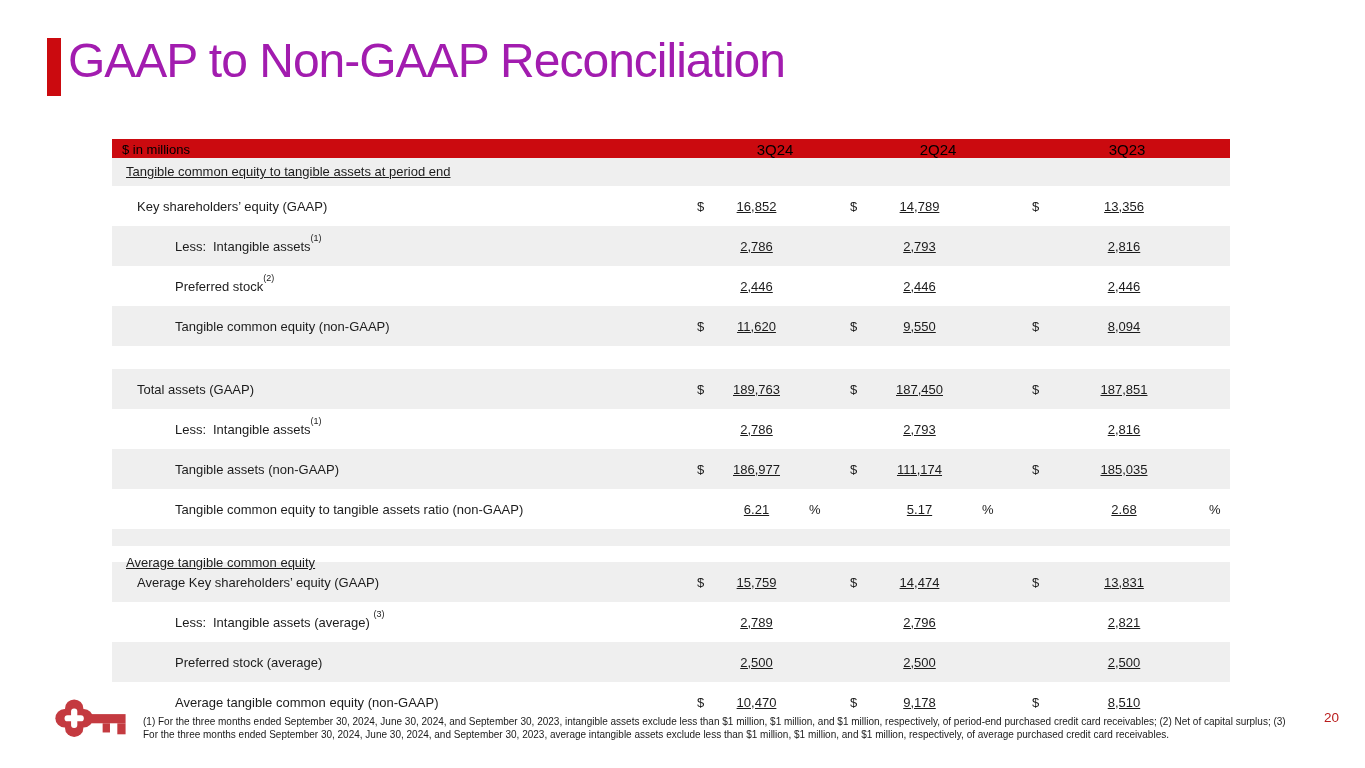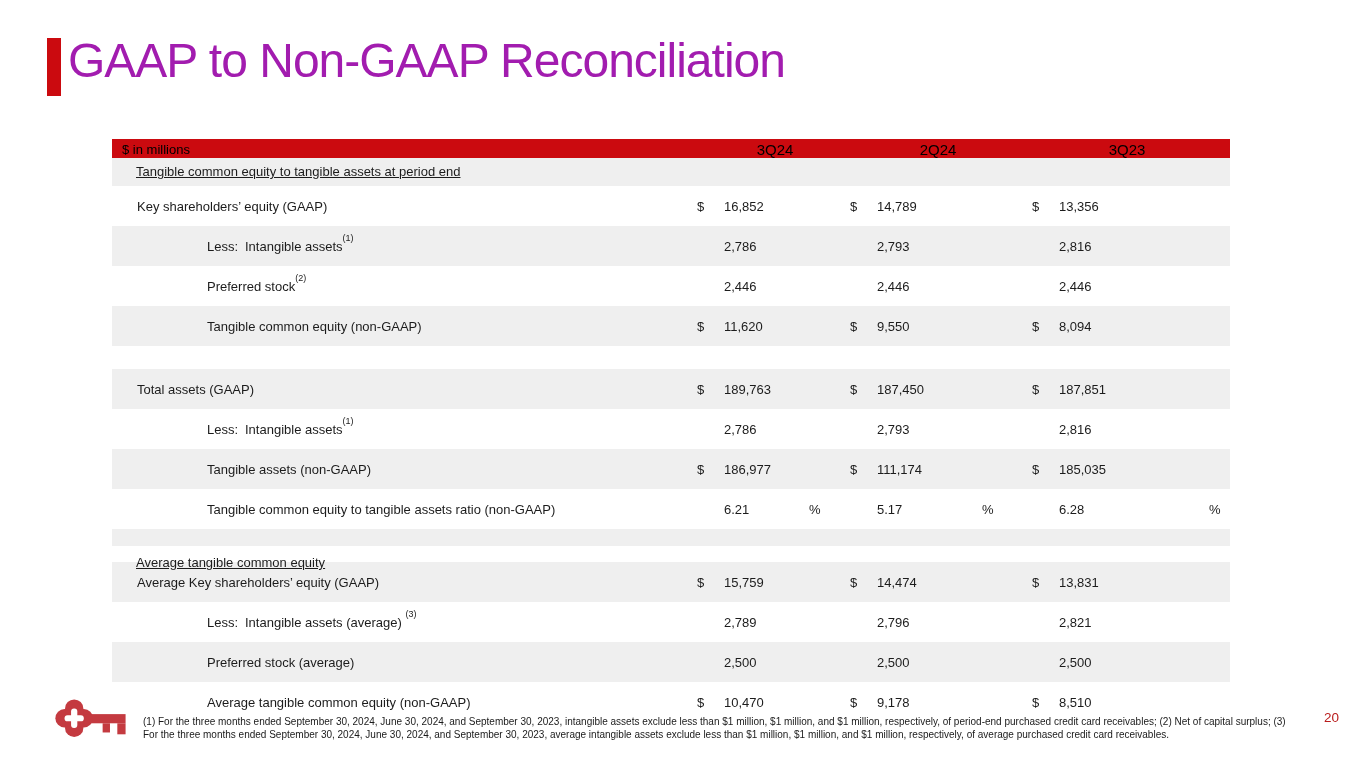--- a/index.html
+++ b/index.html
@@ -31,29 +31,29 @@
     position:absolute; left:10px; top:50%; transform:translateY(-50%);
     font-size:13px;
   }
   .thead .q {
     position:absolute; top:50%; transform:translate(-50%,-50%); font-size:15px;
     white-space:nowrap;
   }
   .section-row { display:block; line-height:28px; }
   .section-row.s1 { height:28px; }
   .section-row.s2 { height:16px; line-height:33px; }
-  .section-label { padding-left:24px; text-decoration:underline; }
+  .section-label { padding-left:14px; text-decoration:underline; }
   .trow.spacer { height:23px; }
   .trow.spacer.shaded { height:17px; }
   .cell-label.ind1 { padding-left:25px; }
-  .cell-label.ind2 { padding-left:63px;margin-left:32px; }
+  .cell-label.ind2 { padding-left:63px; }
   .cell-label .prefix { display:inline-block; width:38px; }
   .cell-label sup { font-size:9px; position:relative; top:-4px; line-height:0; }
   .cell-dollar { text-align:left; }
-  .cell-val { text-align:left; }
+  .cell-val { text-align:center;text-decoration:underline; }
   .cell-pct { text-align:left; padding-left:20px; }
   .footer-logo { position:absolute; left:54px; top:698px; color:var(--logo-red); }
   .footnote {
     position:absolute; left:143px; top:716px; width:1155px;
     font-size:10px; line-height:12.7px; color:#1a1a1a; text-align:left;
   }
   .page-number {
     position:absolute; left:1324px; top:710px; font-size:13.5px; color:#b91c1c;
   }
 </style>
@@ -161,21 +161,21 @@
       </div>
       <div class="trow">
         <div class="cell-label ind2">Tangible common equity to tangible assets ratio (non-GAAP)</div>
         <div class="cell-dollar"></div>
         <div class="cell-val">6.21</div>
         <div class="cell-pct">%</div>
         <div class="cell-dollar"></div>
         <div class="cell-val">5.17</div>
         <div class="cell-pct">%</div>
         <div class="cell-dollar"></div>
-        <div class="cell-val">6.28</div>
+        <div class="cell-val">2.68</div>
         <div class="cell-pct">%</div>
       </div>
       <div class="trow spacer shaded"></div>
       <div class="trow section-row s2">
         <div class="section-label">Average tangible common equity</div>
       </div>
       <div class="trow shaded">
         <div class="cell-label ind1">Average Key shareholders’ equity (GAAP)</div>
         <div class="cell-dollar">$</div>
         <div class="cell-val">15,759</div>

